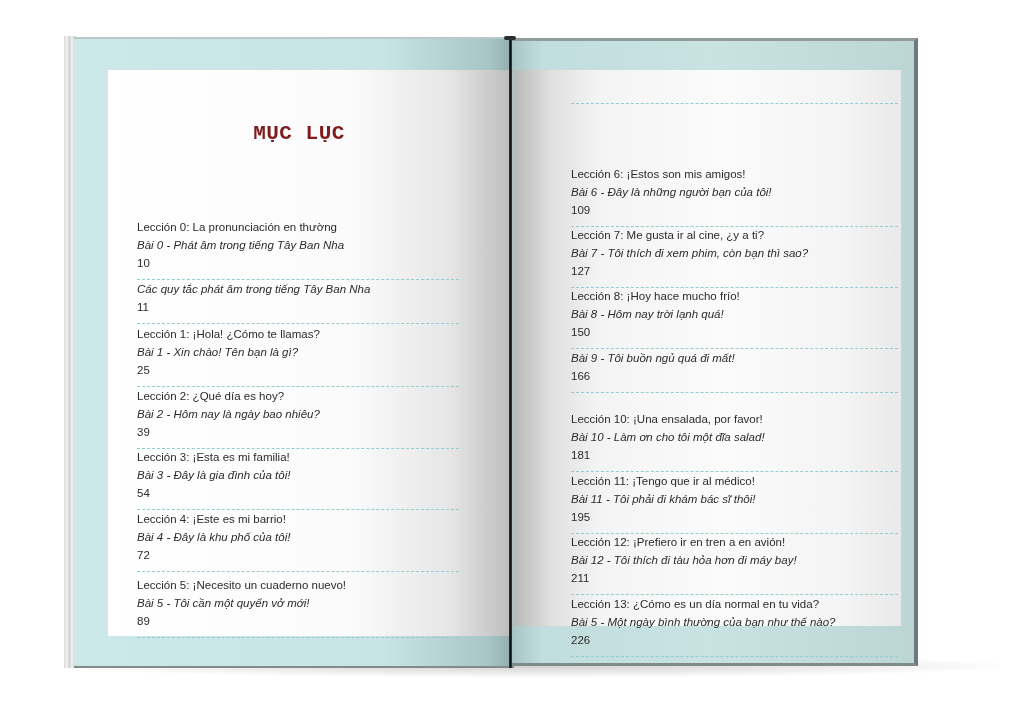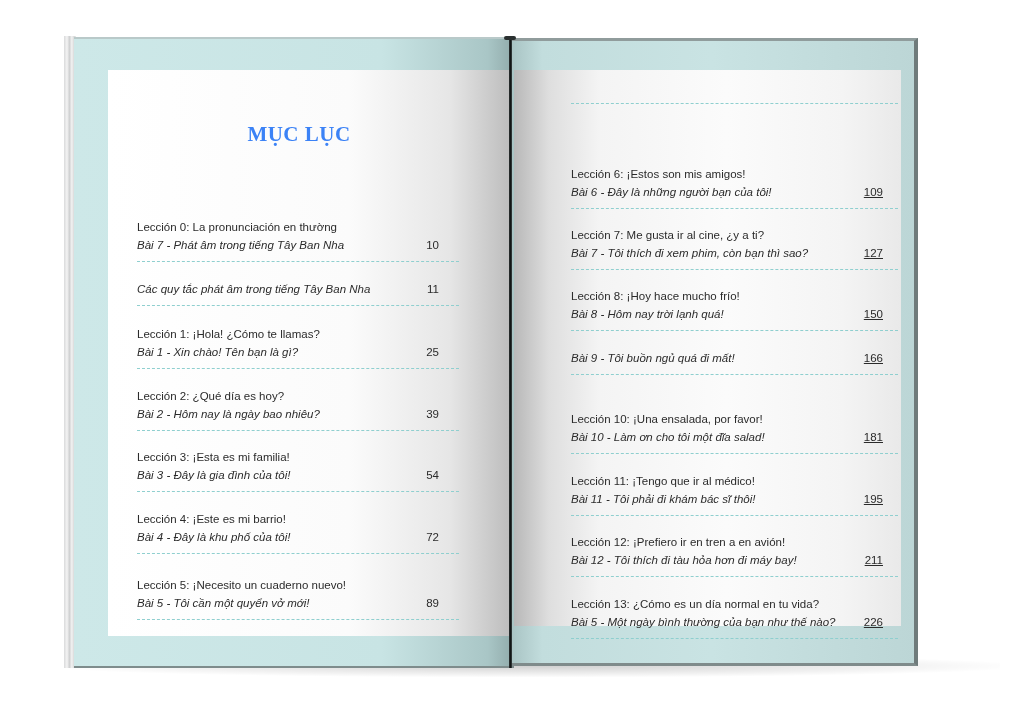--- a/index.html
+++ b/index.html
@@ -51,35 +51,35 @@
     position: absolute; left: 509px; top: 38px; width: 3px; height: 630px;
     background: linear-gradient(90deg, #2e3434, #111515, #3b4343);
   }
   .spine-top {
     position: absolute; left: 504px; top: 36px; width: 12px; height: 4px;
     background: #2a3030; border-radius: 2px;
   }
 
   .title {
     position: absolute; left: 108px; top: 122px; width: 382px;
-    text-align: center; font-family: Liberation Serif, serif; font-weight: bold;
-    font-size: 21px; color: #3b82f6; letter-spacing: 0.5px;
+    text-align: center; font-family: Liberation Mono, monospace; font-weight: bold;
+    font-size: 21px; color: #7f1d1d; letter-spacing: 0.5px;
   }
 
   .entry {
     position: absolute; width: 322px;
     font-size: 11.5px; color: #2b2b2b; line-height: 18px; margin-top: 40px;
   }
   .entry.left-col { left: 137px; }
   .entry.right-col { left: 571px; width: 327px; }
   .entry .es { display: block; white-space: nowrap; }
-  .entry .vi-row { display: flex; justify-content: space-between; align-items: baseline; }
+  .entry .vi-row { display: flex; justify-content: space-between; align-items: baseline; flex-direction: column; }
   .entry .vi { font-style: italic; white-space: nowrap; }
   .entry .pg { padding-right: 20px; }
-  .entry.right-col .pg { padding-right: 15px; text-decoration: underline; }
+  .entry.right-col .pg { padding-right: 15px; }
   .entry .dash {
     display: block; height: 1px; margin-top: 7px;
     border-top: 1px dashed #8fcfcf;
   }
 
   .right-top-dash {
     position: absolute; left: 571px; top: 103px; width: 327px;
     border-top: 1px dashed #8fcfcf;
   }
 </style>
@@ -93,21 +93,21 @@
 <div class="page left"></div>
 <div class="page right"></div>
 <div class="spine-line"></div>
 <div class="spine-top"></div>
 
 <div class="title">MỤC LỤC</div>
 
 <div class="entry left-col" style="top:178px;">
   <span class="es">Lección 0: La pronunciación en thường</span>
   <div class="vi-row">
-    <span class="vi">Bài 7 - Phát âm trong tiếng Tây Ban Nha</span>
+    <span class="vi">Bài 0 - Phát âm trong tiếng Tây Ban Nha</span>
     <span class="pg">10</span>
   </div>
   <span class="dash"></span>
 </div>
 
 <div class="entry left-col" style="top:240px;">
   <div class="vi-row">
     <span class="vi">Các quy tắc phát âm trong tiếng Tây Ban Nha</span>
     <span class="pg">11</span>
   </div>

